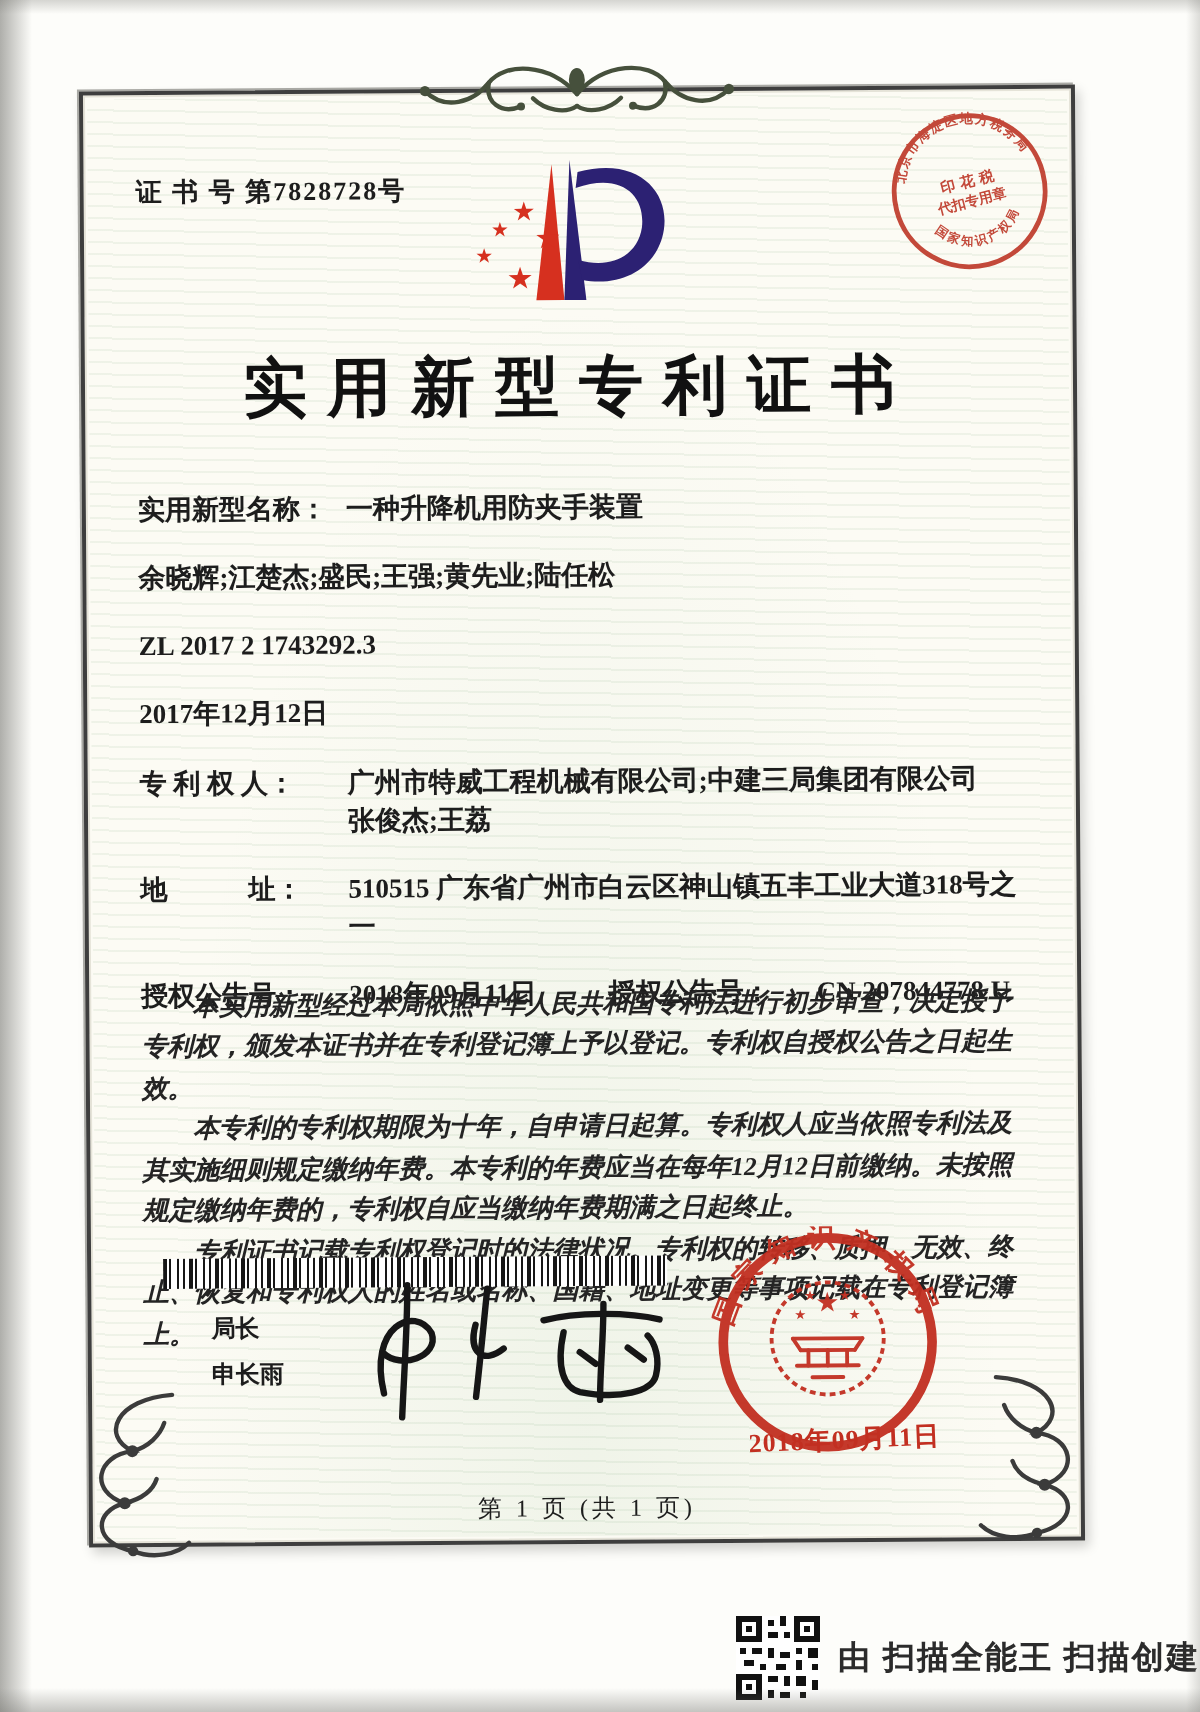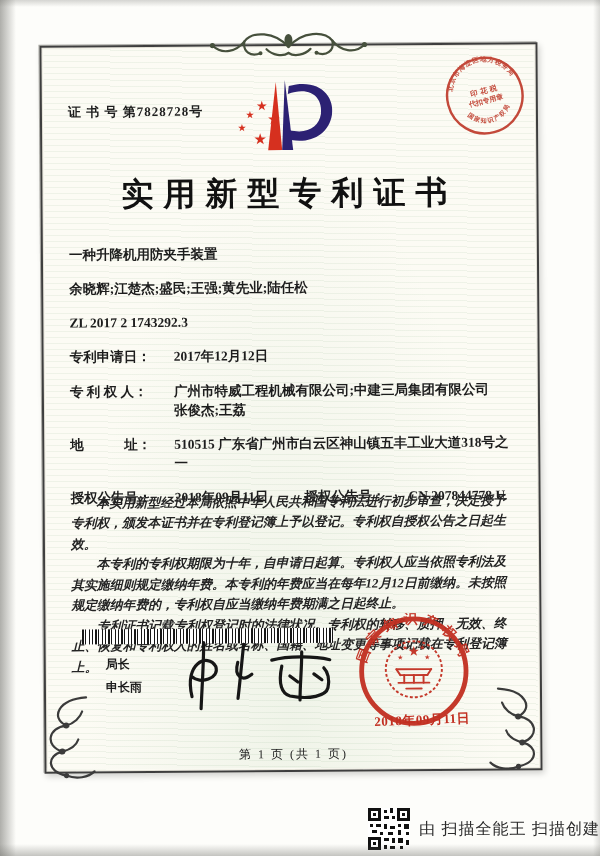--- a/index.html
+++ b/index.html
@@ -26,21 +26,21 @@
     box-shadow:-1px -1px 0 #a9a9a4, inset 0 0 0 1px #e5e3d8, 2px 3px 6px rgba(0,0,0,.18);
     transform:rotate(-.4deg);
   }
   .cert::before{
     content:"";position:absolute;inset:2px;pointer-events:none;
     background:
       repeating-linear-gradient(1.2deg, rgba(120,165,120,.10) 0 1px, rgba(0,0,0,0) 1px 6px),
       radial-gradient(ellipse at 50% 92%, rgba(150,190,150,.12), rgba(0,0,0,0) 60%);
   }
 
-  .cert-no{position:absolute;left:26px;top:40px;font-size:13px;font-weight:700;letter-spacing:1px;margin-top:16px;}
+  .cert-no{position:absolute;left:26px;top:40px;font-size:13px;font-weight:700;letter-spacing:1px;}
 
   .top-ornament{position:absolute;left:50%;top:-17px;transform:translateX(-50%);z-index:5;}
 
   .logo{position:absolute;left:50%;top:24px;transform:translateX(-50%);}
 
   .tax-stamp{position:absolute;left:402px;top:10px;transform:rotate(-14deg);opacity:.92;}
 
   .title{
     position:absolute;left:0;top:126px;width:100%;text-align:center;
     font-size:32px;font-weight:700;letter-spacing:10px;color:#111;
@@ -73,21 +73,21 @@
     color:#c22f21;font-size:13px;font-weight:700;letter-spacing:.5px;transform:rotate(-2deg);
   }
 
   .corner-orn{position:absolute;z-index:6;}
   .corner-orn.left{left:-10px;top:644px;}
   .corner-orn.right{right:-8px;top:638px;transform:scaleX(-1);}
 
   .page-ind{position:absolute;left:0;bottom:7px;width:100%;text-align:center;font-size:12px;letter-spacing:2px;}
 
   .scan-footer{position:absolute;left:368px;top:808px;display:flex;align-items:center;gap:9px;z-index:25;}
-  .scan-footer .note{font-family:"Liberation Sans","DejaVu Sans",sans-serif;font-size:16px;font-weight:400;color:#2b2b2b;letter-spacing:1px;}
+  .scan-footer .note{font-family:"Liberation Sans","DejaVu Sans",sans-serif;font-size:16px;font-weight:700;color:#2b2b2b;letter-spacing:1px;}
 
   svg text{font-family:"DejaVu Sans","Liberation Sans",sans-serif;}
 </style>
 </head>
 <body>
 
 <div class="edge-left"></div>
 <div class="edge-bottom"></div>
 <div class="edge-top"></div>
 <div class="edge-right"></div>
@@ -140,30 +140,30 @@
       <textPath href="#taxBot" startOffset="50%" text-anchor="middle">国家知识产权局</textPath>
     </text>
     <text x="50" y="47" font-size="9" font-weight="bold" fill="#bf3a2b" text-anchor="middle">印 花 税</text>
     <text x="50" y="59" font-size="8.5" font-weight="bold" fill="#bf3a2b" text-anchor="middle">代扣专用章</text>
   </svg>
 
   <div class="title">实用新型专利证书</div>
 
   <div class="fields">
     <div class="frow">
+      <span class="flabel">实用新型名称：</span>
       <span class="fvalue">一种升降机用防夹手装置</span>
     </div>
     <div class="frow">
       <span class="fvalue">余晓辉;江楚杰;盛民;王强;黄先业;陆任松</span>
     </div>
     <div class="frow">
       <span class="fvalue">ZL 2017 2 1743292.3</span>
     </div>
     <div class="frow">
-      <span class="flabel">专利申请日：</span>
       <span class="fvalue">2017年12月12日</span>
     </div>
     <div class="frow">
       <span class="flabel">专 利 权 人：</span>
       <span class="fvalue">
         <span>广州市特威工程机械有限公司;中建三局集团有限公司</span><br>
         <span>张俊杰;王荔</span>
       </span>
     </div>
     <div class="frow">

